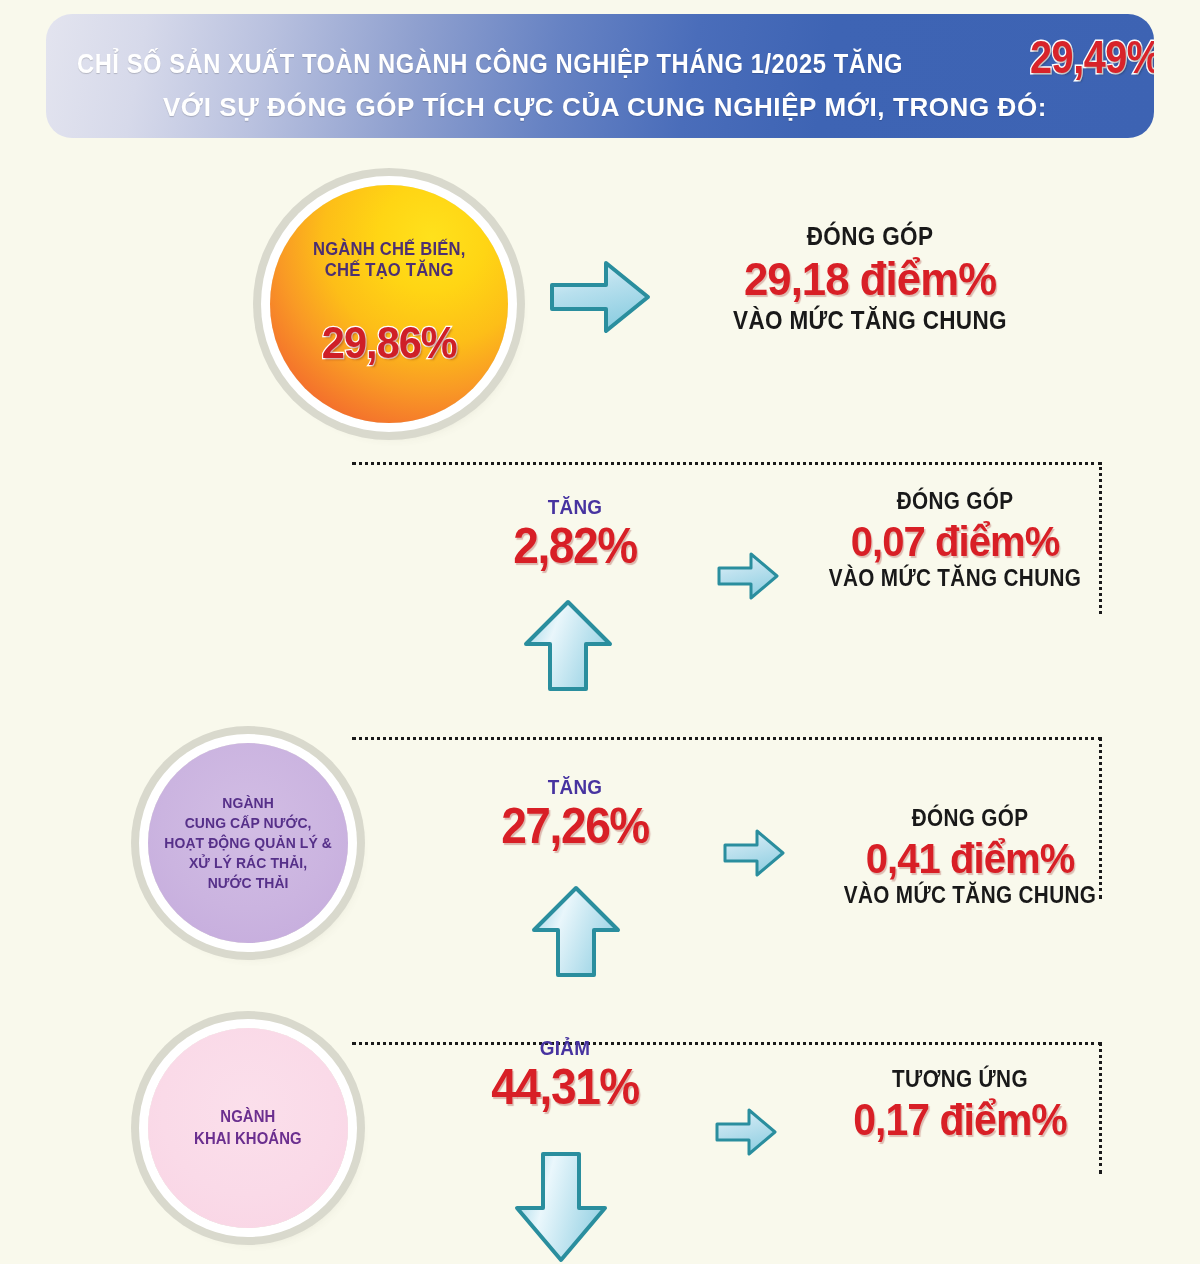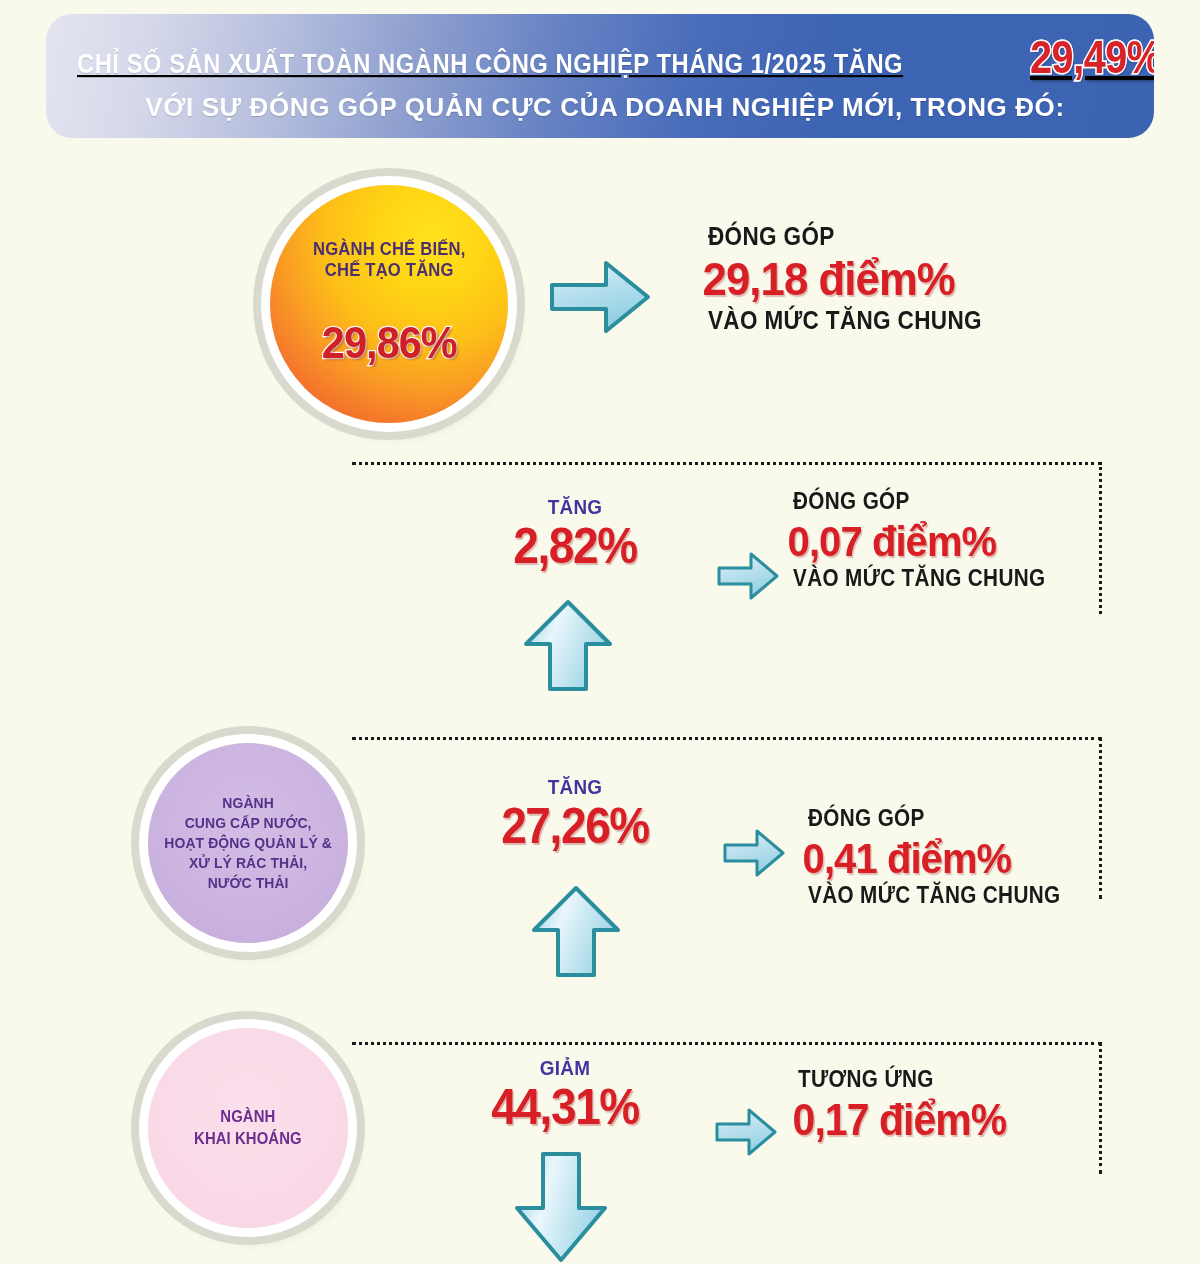--- a/index.html
+++ b/index.html
@@ -35,21 +35,20 @@
     align-items: center;
     justify-content: center;
     overflow: hidden;
   }
   .header-line1 {
     display: flex;
     align-items: baseline;
     justify-content: center;
     white-space: nowrap;
     margin-left: 60px;
-    text-decoration: underline;
   }
   .hdr-text {
     font-size: 27px;
     font-weight: bold;
     color: #ffffff;
     letter-spacing: 0.6px;
     transform: scaleX(0.88);
     transform-origin: left center;
     text-shadow: 0 1px 1px rgba(0,0,0,0.18);
   }
@@ -164,35 +163,35 @@
   .c-label-pink {
     font-size: 16px; font-weight: bold; color: #6b2f8f;
     text-align: center; line-height: 1.4; letter-spacing: 0.1px;
     transform: scaleX(0.93);
   }
 
   
   .mid { position: absolute; text-align: center; width: 220px; }
   .mid-2 { left: 465px; top: 55px; }
   .mid-3 { left: 465px; top: 60px; }
-  .mid-4 { left: 455px; top: 56px; }
+  .mid-4 { left: 455px; top: 36px; }
 
   .mid-caption {
     font-size: 21px; font-weight: bold; color: #4733a0;
     letter-spacing: 0.3px; transform: scaleX(0.9);
   }
   .mid-value {
     font-size: 50px; font-weight: bold; color: #d81f26;
     letter-spacing: -1.5px; line-height: 1.0; margin-top: 2px;
     transform: scaleX(0.92);
     text-shadow: 1.5px 1.5px 1px rgba(150,30,25,0.30);
   }
 
   
-  .right { position: absolute; text-align: left; }
+  .right { position: absolute; text-align: center; }
   .right-1 { left: 690px; top: 62px;  width: 360px; }
   .right-2 { left: 775px; top: 48px;  width: 360px; }
   .right-3 { left: 790px; top: 90px;  width: 360px; }
   .right-4 { left: 780px; top: 50px;  width: 360px; margin-top: 16px; }
 
   .r-top {
     font-size: 23px; font-weight: bold; color: #191919;
     letter-spacing: 0.4px; transform: scaleX(0.9);
   }
   .r-value {
@@ -223,21 +222,21 @@
 </style>
 </head>
 <body>
 
 <div class="header">
   <div class="header-line1">
     <span class="hdr-text">CHỈ SỐ SẢN XUẤT TOÀN NGÀNH CÔNG NGHIỆP THÁNG 1/2025 TĂNG</span>
     <span class="hdr-big">29,49%</span>
   </div>
   <div class="header-line2">
-    <span class="hdr-text">VỚI SỰ ĐÓNG GÓP QUẢN CỰC CỦA DOANH NGHIỆP MỚI, TRONG ĐÓ:</span>
+    <span class="hdr-text">VỚI SỰ ĐÓNG GÓP TÍCH CỰC CỦA CUNG NGHIỆP MỚI, TRONG ĐÓ:</span>
   </div>
 </div>
 
 <div class="row row-1">
 
   <div class="circle-wrap c1-wrap">
     <div class="circle c1">
       <div class="c1-label">
         <div>NGÀNH CHẾ BIẾN,</div>
         <div>CHẾ TẠO TĂNG</div>

